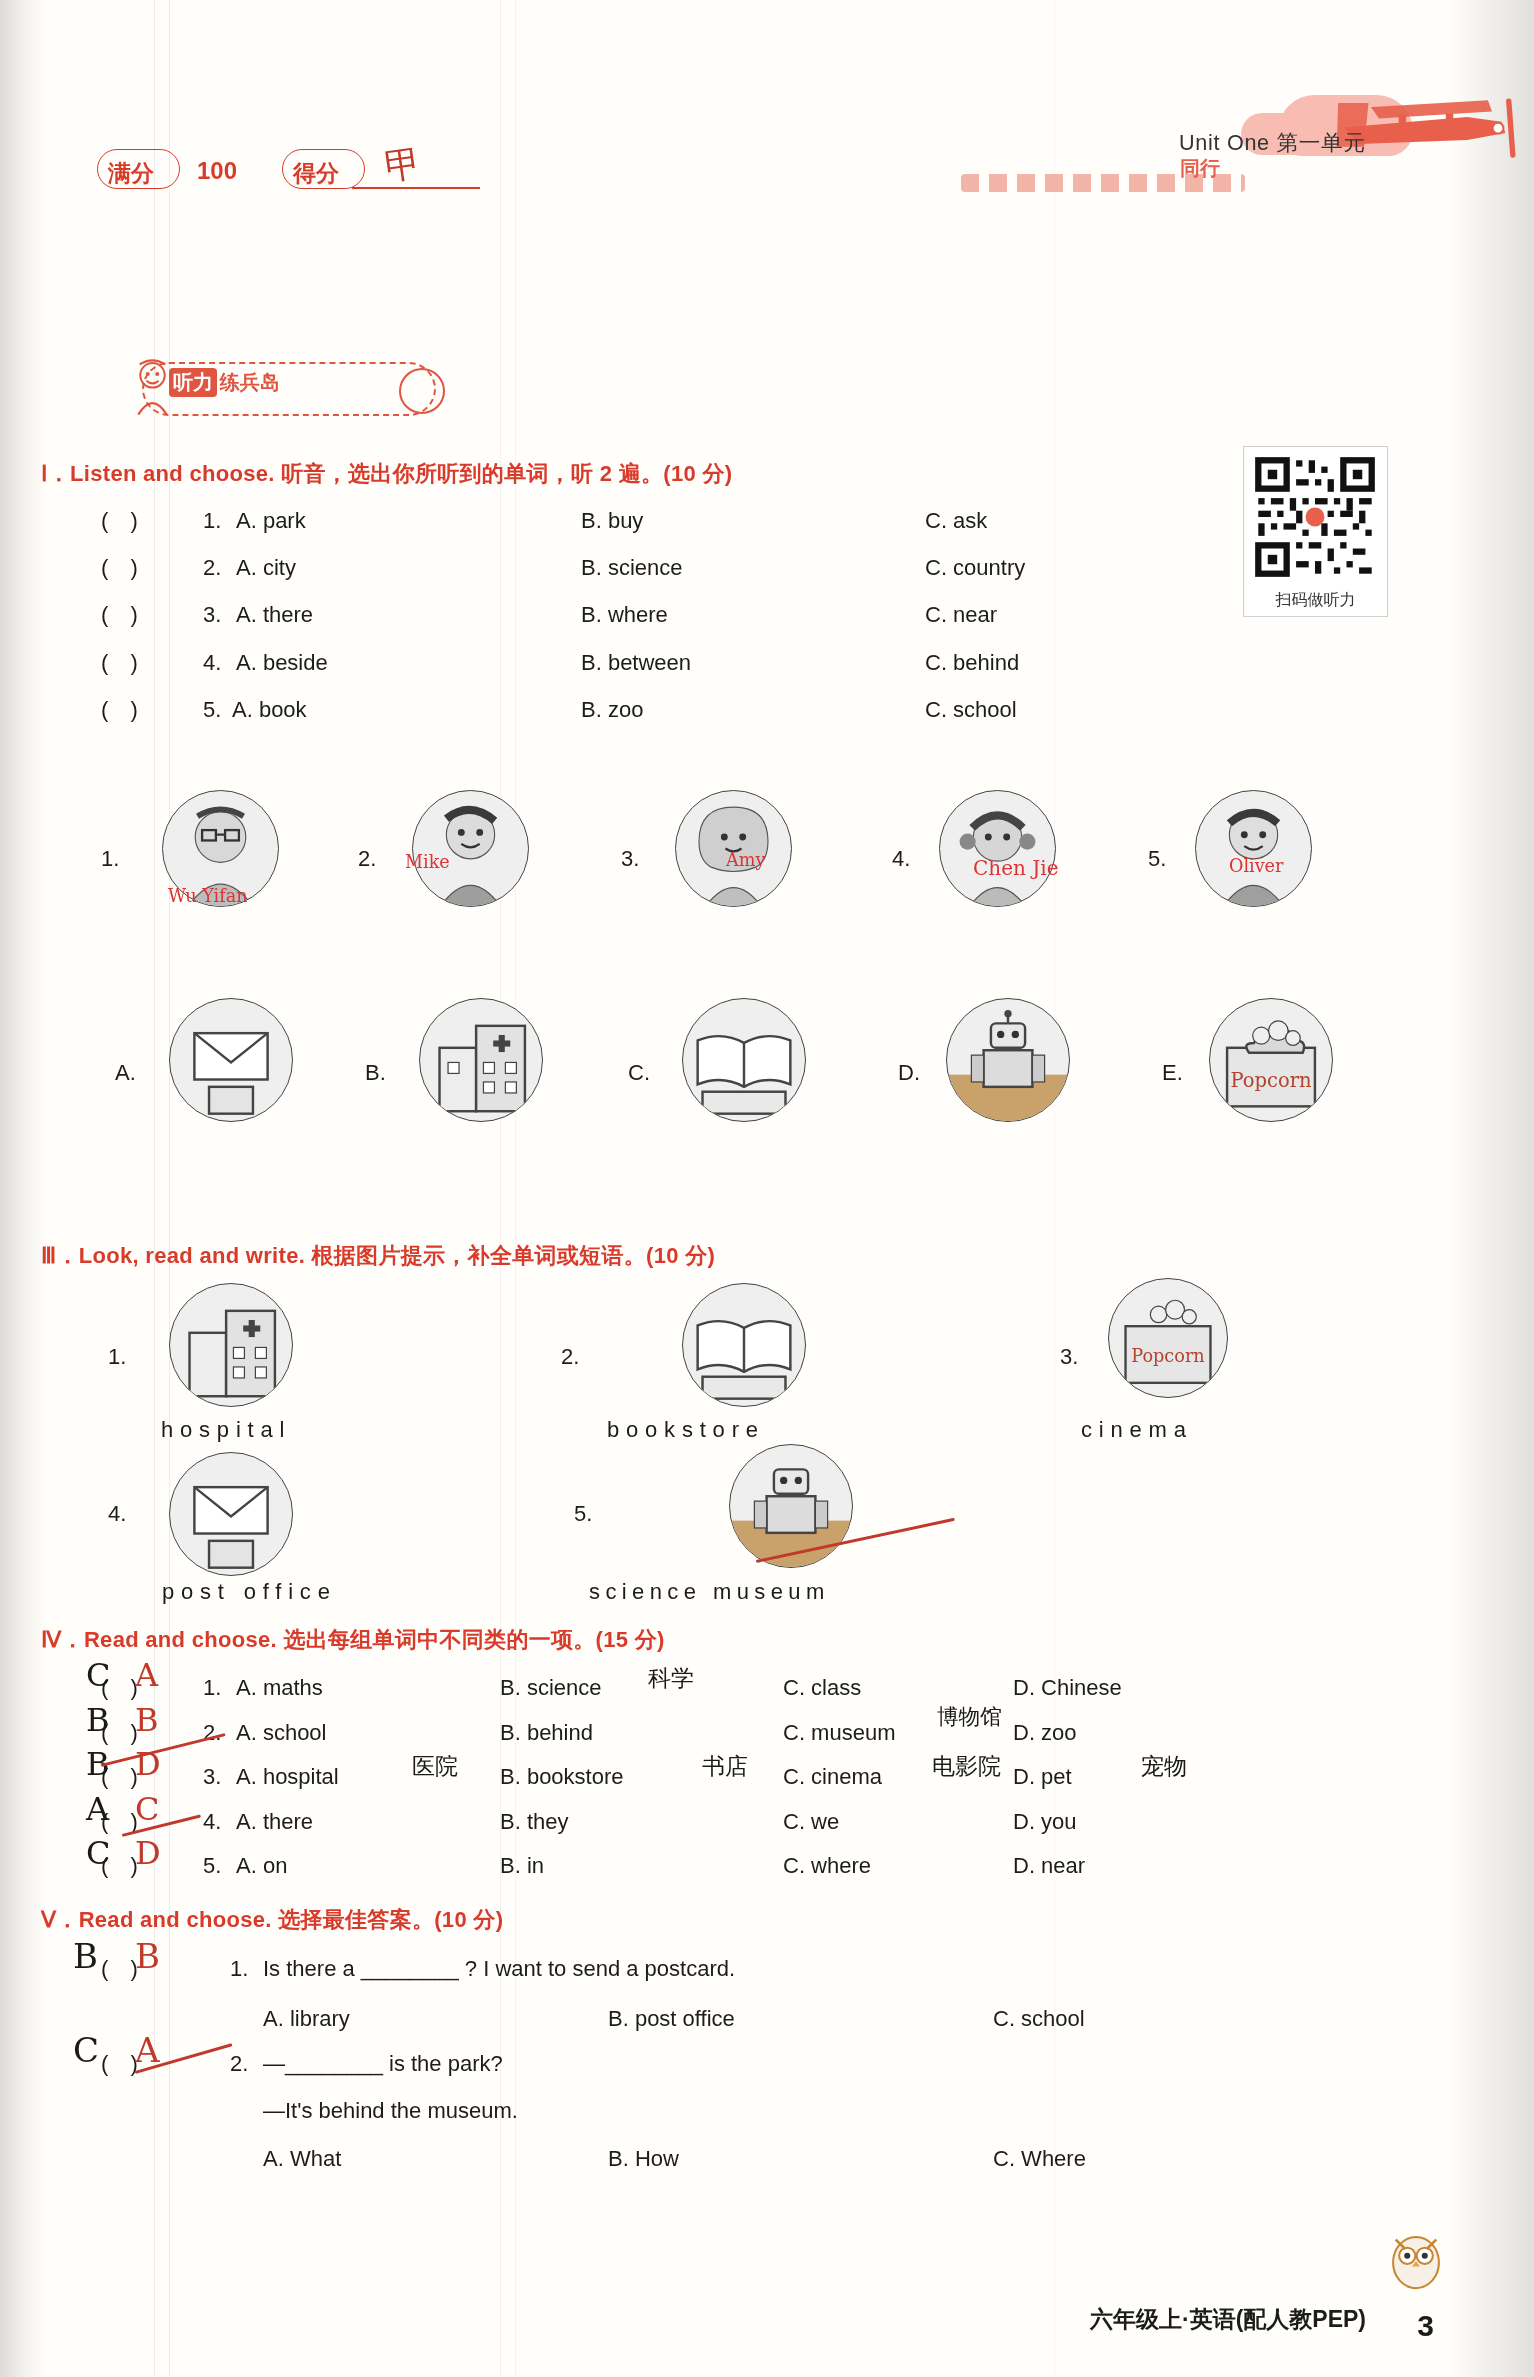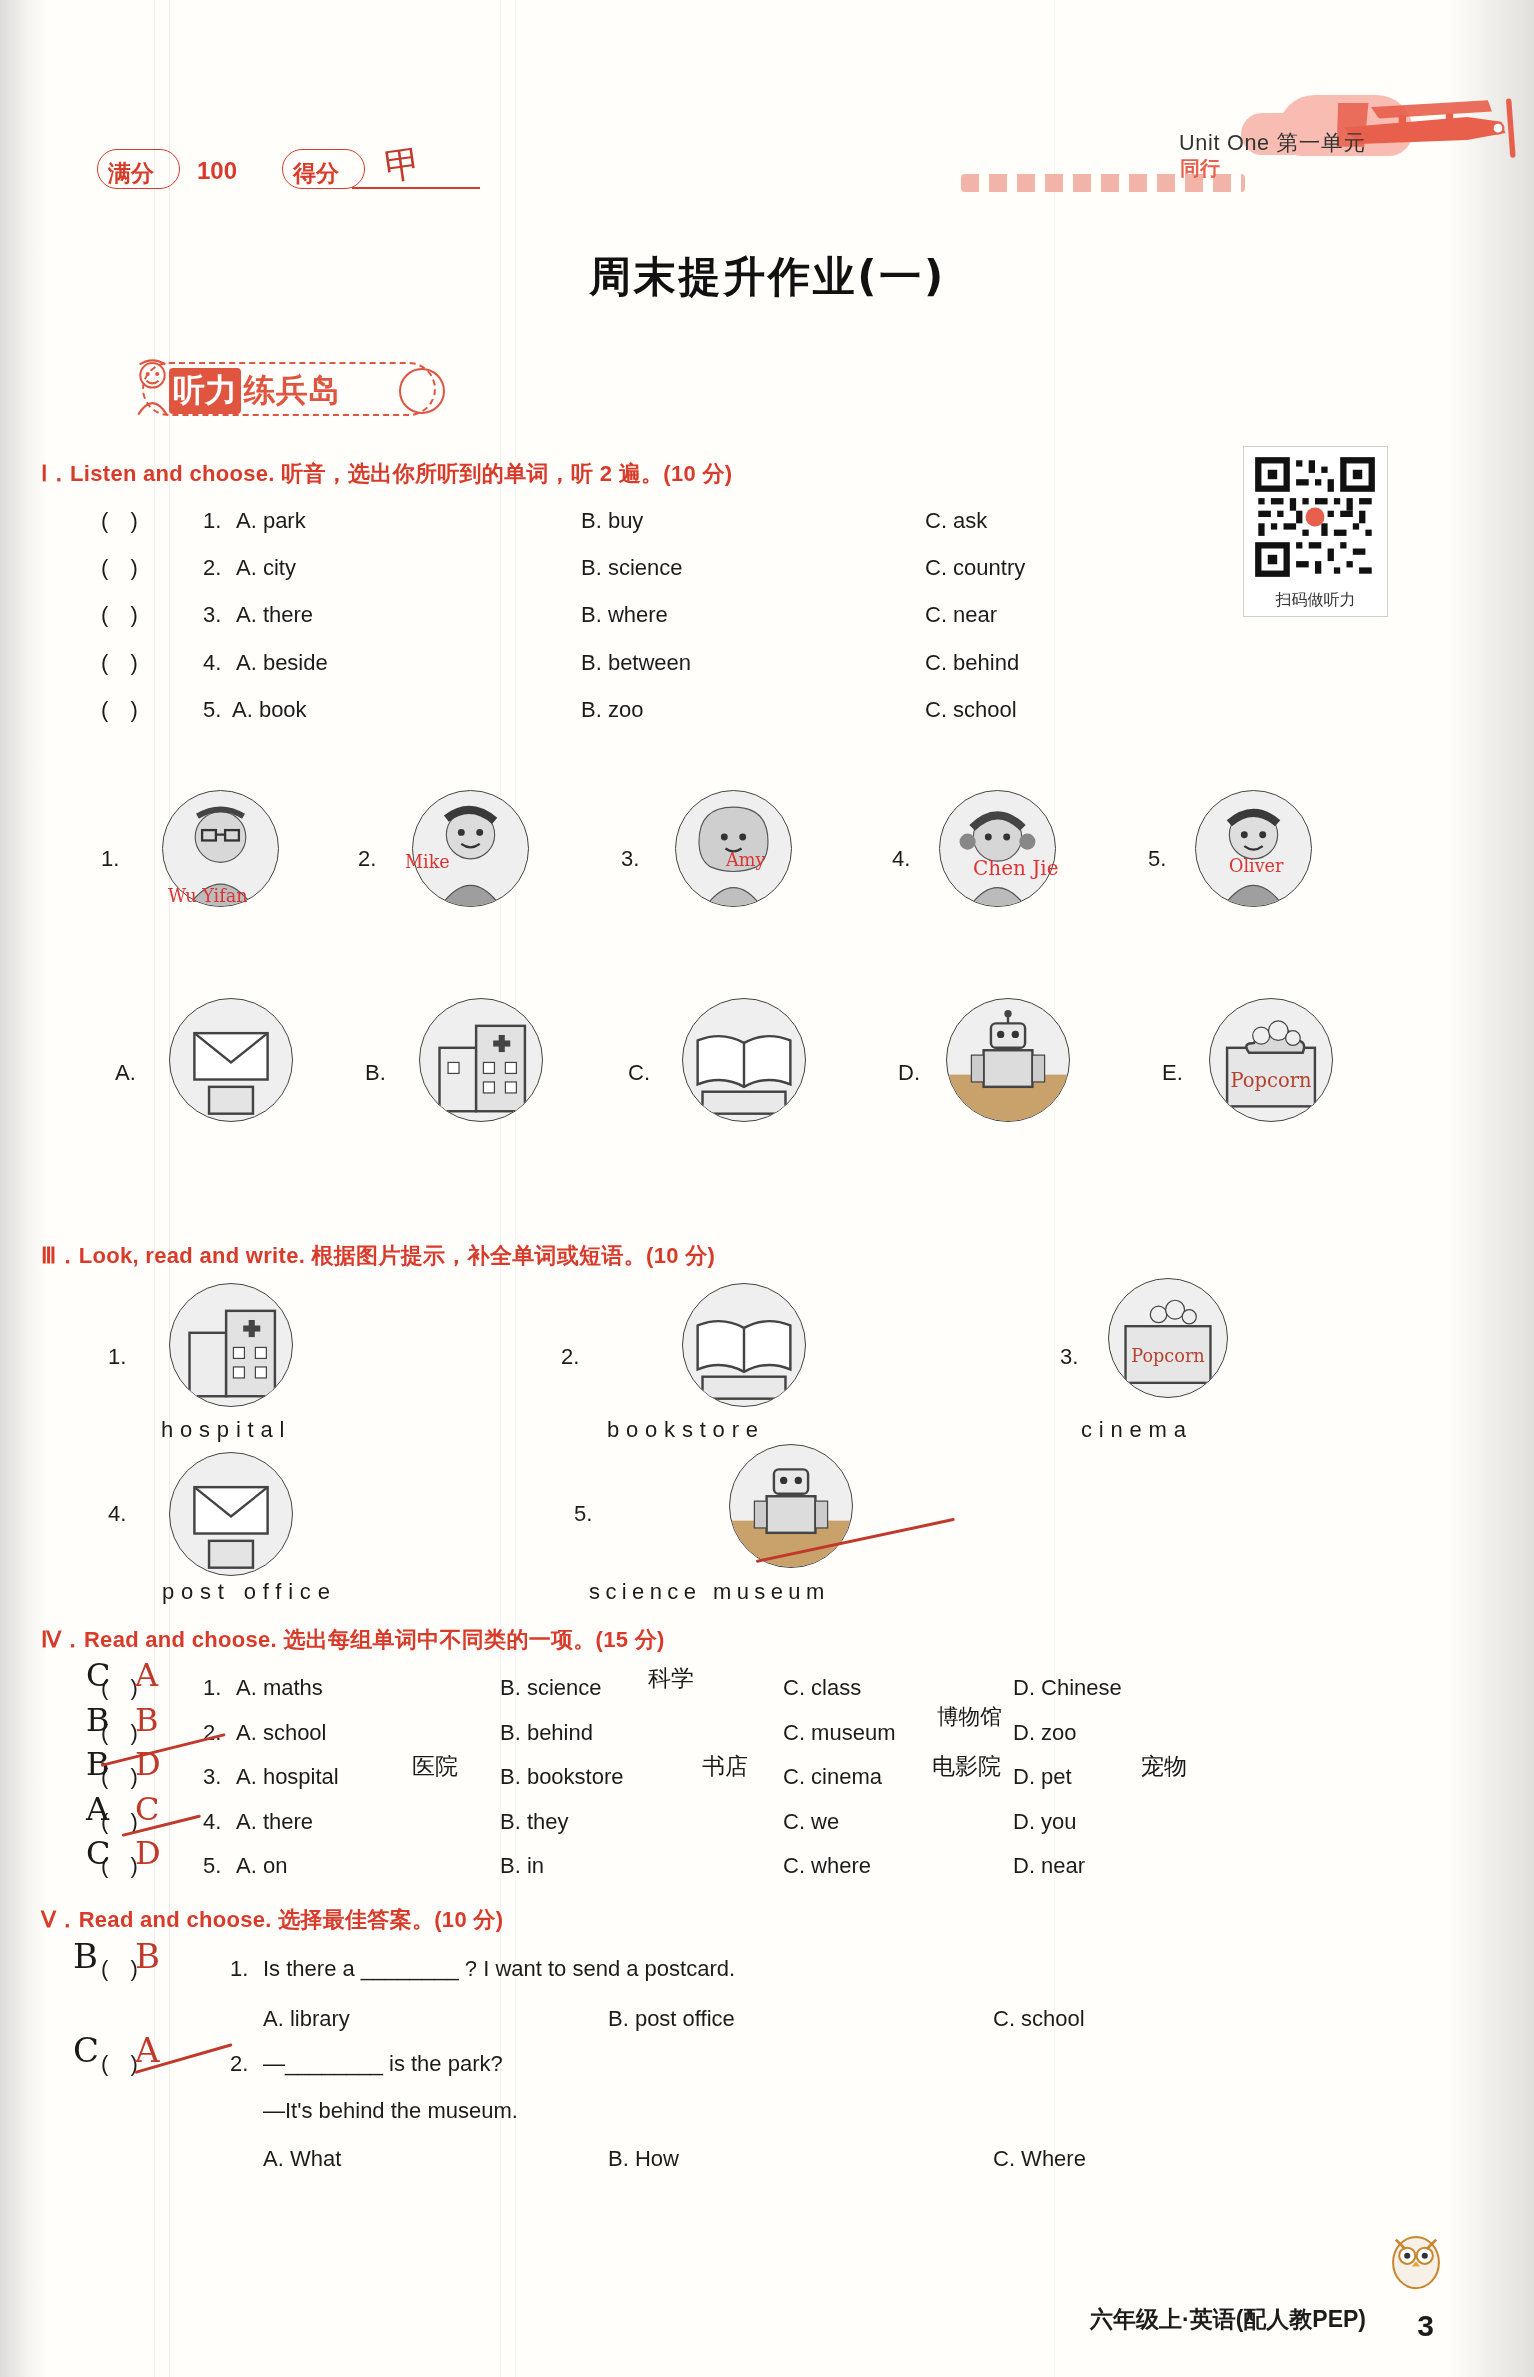--- a/index.html
+++ b/index.html
@@ -44,21 +44,21 @@
   .cloud:after{content:"";position:absolute;left:-37px;top:17.6px;width:74px;height:42px;background:#f6a79a;border-radius:41px;}
   .plane{position:absolute;right:6.8px;top:81px;width:196px;height:101px;}
   .dots{position:absolute;right:290px;top:174px;width:284px;height:17.6px;
     background:repeating-linear-gradient(to right,#f0a294 0 17.6px, transparent 17.6px 28px);opacity:.8;border-radius:4px;}
 
   .title{position:absolute;left:0;right:0;top:249px;text-align:center;font-size:42px;font-weight:bold;letter-spacing:2.7px;color:#111;font-family:"DejaVu Sans",sans-serif;}
 
   
   .stamp{position:absolute;height:62px;}
   .stamp .pill{position:absolute;left:81px;top:4px;height:50px;border:2px dashed #e0553f;border-radius:27px;}
-  .stamp .ch{position:absolute;top:9.5px;font-size:32px;font-weight:bold;color:#e0553f;font-family:"DejaVu Sans",sans-serif;}
+  .stamp .ch{position:absolute;top:9.5px;font-size:20px;font-weight:bold;color:#e0553f;font-family:"DejaVu Sans",sans-serif;}
   .stamp .boxch{display:inline-block;background:#e0553f;color:#fff;padding:1.4px 4px;border-radius:4px;margin-right:2.7px;}
   .stamp .kid{position:absolute;left:65px;top:1.4px;width:53px;height:57px;}
   .stamp .seal{position:absolute;width:42px;height:42px;border:2px solid #e0553f;border-radius:50%;top:9.5px;}
 
   
   .q-head{position:absolute;font-size:22px;font-weight:bold;color:#d93b2b;letter-spacing:0.3px;}
   .opt{position:absolute;font-size:22px;color:#1c1c1c;}
   .paren{position:absolute;font-size:22px;color:#1c1c1c;letter-spacing:8px;}
 
   .circleimg{position:absolute;border:1.7px solid #444;border-radius:50%;background:#efefef;overflow:hidden;text-align:center;}
@@ -109,21 +109,20 @@
       <rect x="170" y="50" width="8" height="36"></rect>
       <circle cx="246" cy="70" r="8" fill="#fff" stroke="#e8604c"></circle>
       <path d="M262 30 L268 110" stroke-width="8" stroke-linecap="round"></path>
     </g>
   </svg>
   <div class="unit-label">Unit One 第一单元</div>
   <div class="tongxing">
     <span>同行</span>
   </div>
 
-  <div class="title">周末提升作业(一)</div>
 
   <div class="stamp" style="left:61px;top:358px;width:378px;">
     <svg class="kid" viewBox="0 0 78 84">
       <circle cx="39" cy="24" r="18" fill="none" stroke="#e0553f" stroke-width="3"></circle>
       <circle cx="32" cy="22" r="3" fill="#e0553f"></circle>
         <circle cx="46" cy="22" r="3" fill="#e0553f"></circle>
       <path d="M30 32 q9 8 18 0" stroke="#e0553f" stroke-width="3" fill="none"></path>
       <path d="M18 82 q21 -34 42 0" stroke="#e0553f" stroke-width="3" fill="none"></path>
       <path d="M20 8 q19 -12 38 0" stroke="#e0553f" stroke-width="3" fill="none"></path>
     </svg>

